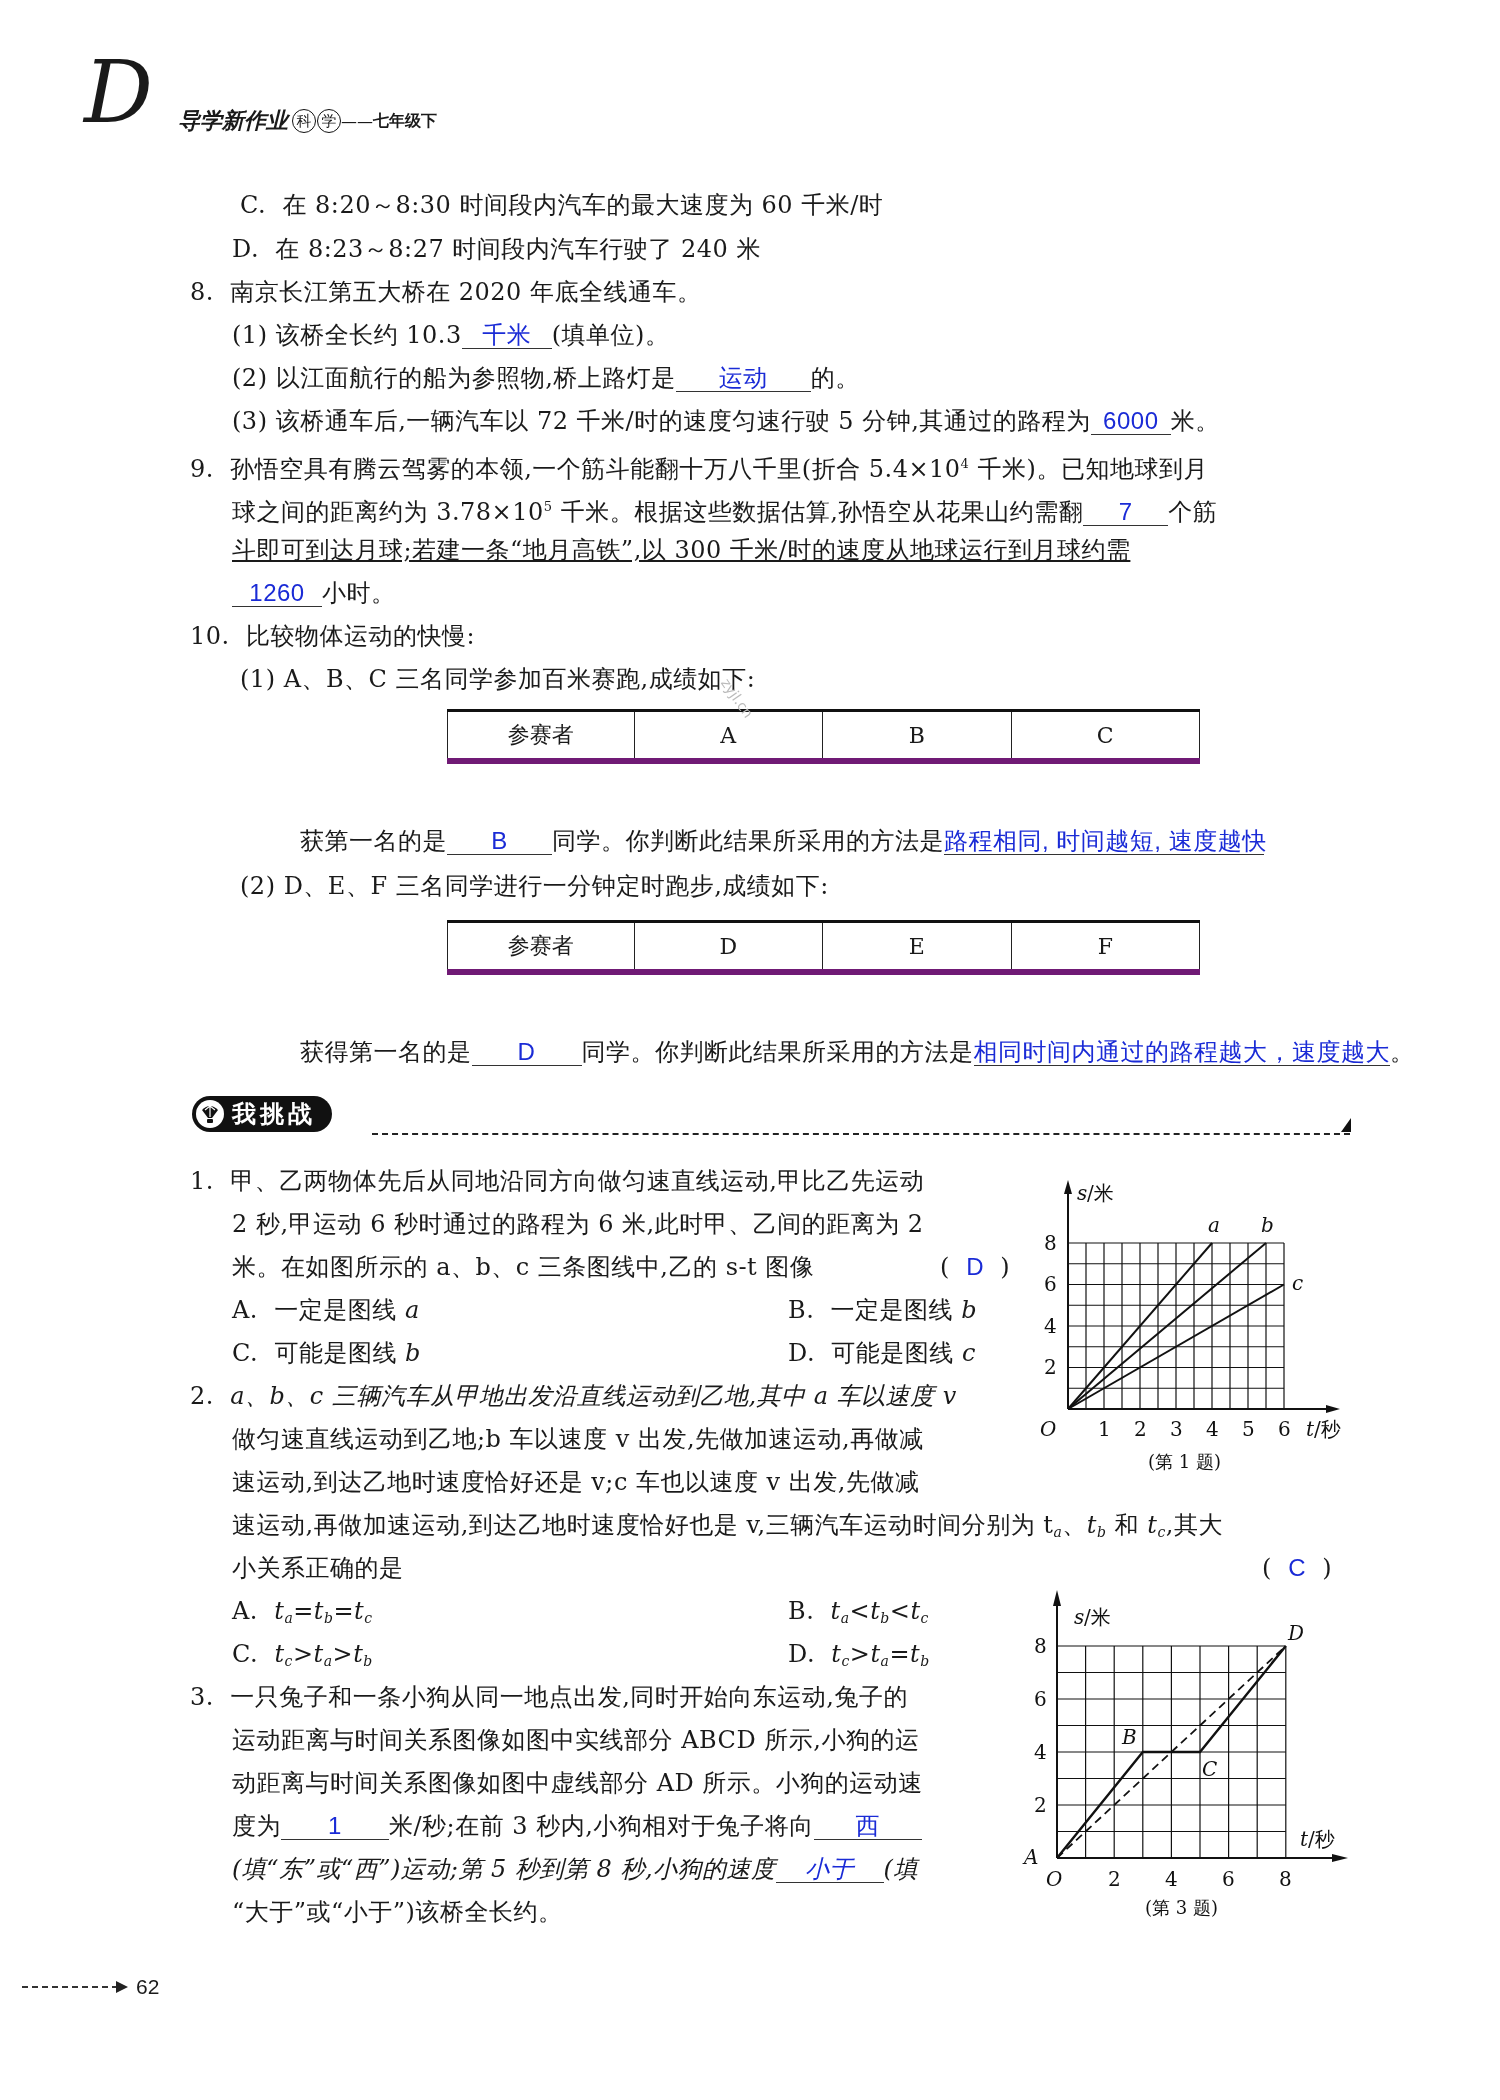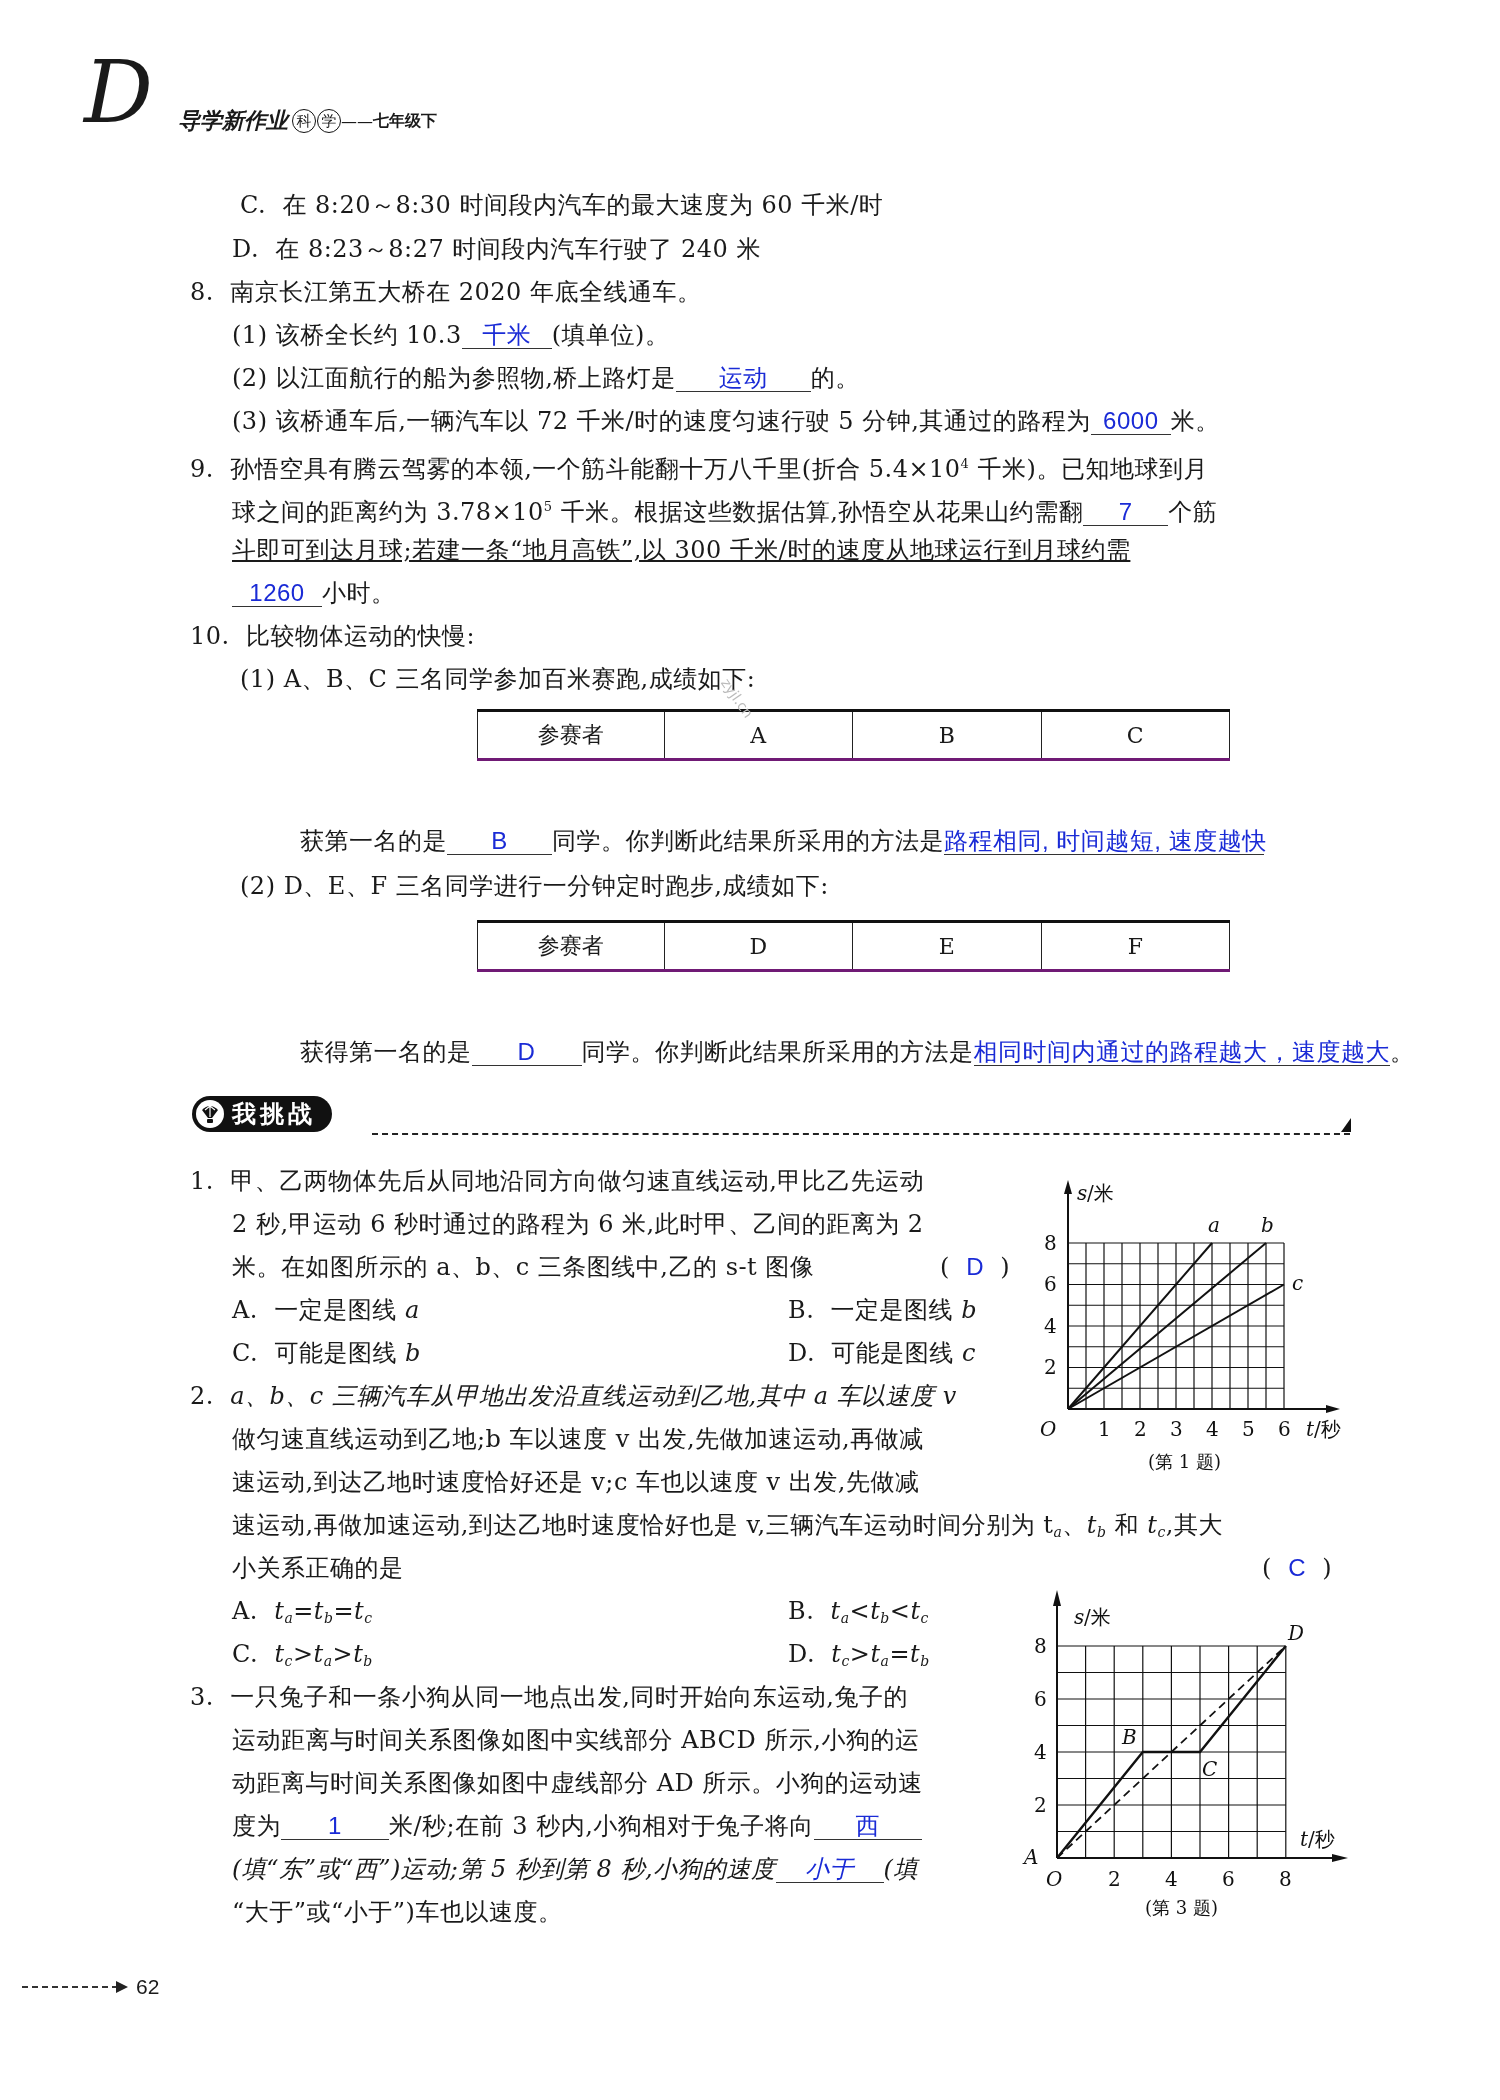--- a/index.html
+++ b/index.html
@@ -14,21 +14,21 @@
   sup { font-size:13px; vertical-align:9px; }
   
   .logo-d { font-family:"DejaVu Serif",serif; font-style:italic; font-size:86px; font-weight:300; }
   .hdr-title { font-family:"DejaVu Sans",sans-serif; font-weight:bold; font-style:italic; font-size:22px; }
   .circ { display:inline-block; width:22px; height:22px; border:1.5px solid #111; border-radius:50%;
           font-size:15px; line-height:22px; text-align:center; font-weight:normal; margin-left:1px; }
   .hdr-sub { font-family:"DejaVu Sans",sans-serif; font-size:16px; font-weight:bold; }
   
   table.score { border-collapse:collapse; position:absolute; font-size:22px; }
   table.score td { border:1.5px solid #222; text-align:center; height:44px; }
-  table.score { border-top:3px solid #111; border-bottom:3px solid #701a75;margin-left:30px; }
+  table.score { border-top:3px solid #111; border-bottom:6px solid #701a75; }
   
   .banner { background:#111; color:#fff; border-radius:18px; height:36px; display:flex; align-items:center;
             padding:0 16px 0 4px; font-family:"DejaVu Sans",sans-serif; font-weight:bold; font-size:24px; }
   .banner .ico { width:28px; height:28px; border-radius:50%; background:#fff; margin-right:8px; position:relative; }
   .dashline { border-top:2.5px dashed #222; }
   .footer-num { font-family:"Liberation Sans",sans-serif; font-size:21px; }
   .gl { font-family:"DejaVu Serif",serif; font-size:20px; }
 </style>
 </head>
 <body>
@@ -240,21 +240,21 @@
   <span>3.</span>&nbsp;&nbsp;<span>一只兔子和一条小狗从同一地点出发,同时开始向东运动,兔子的</span>
 </div>
 <div class="abs txt" style="left:232px; top:1725px;"><span>运动距离与时间关系图像如图中实线部分 ABCD 所示,小狗的运</span></div>
 <div class="abs txt" style="left:232px; top:1768px;"><span>动距离与时间关系图像如图中虚线部分 AD 所示。小狗的运动速</span></div>
 <div class="abs txt" style="left:232px; top:1811px;">
   <span>度为</span><span class="blank ans" style="width:108px;">1</span><span>米/秒;在前 3 秒内,小狗相对于兔子将向</span><span class="blank ans" style="width:108px;">西</span>
 </div>
 <div class="abs txt" style="left:232px; top:1854px;font-style:italic;">
   <span>(填“东”或“西”)运动;第 5 秒到第 8 秒,小狗的速度</span><span class="blank ans" style="width:108px;">小于</span><span>(填</span>
 </div>
-<div class="abs txt" style="left:232px; top:1897px;"><span>“大于”或“小于”)车也以速度。</span></div>
+<div class="abs txt" style="left:232px; top:1897px;"><span>“大于”或“小于”)该桥全长约。</span></div>
 
 <div class="abs" style="left:1020px; top:1580px; width:350px; height:340px;">
   <svg width="350" height="340" viewBox="0 0 350 340">
 
     <g stroke="#111" stroke-width="1.2">
       <line x1="65.6" y1="66" x2="65.6" y2="278"></line>
         <line x1="94.2" y1="66" x2="94.2" y2="278"></line>
       <line x1="122.8" y1="66" x2="122.8" y2="278"></line>
         <line x1="151.4" y1="66" x2="151.4" y2="278"></line>
       <line x1="180" y1="66" x2="180" y2="278"></line>

